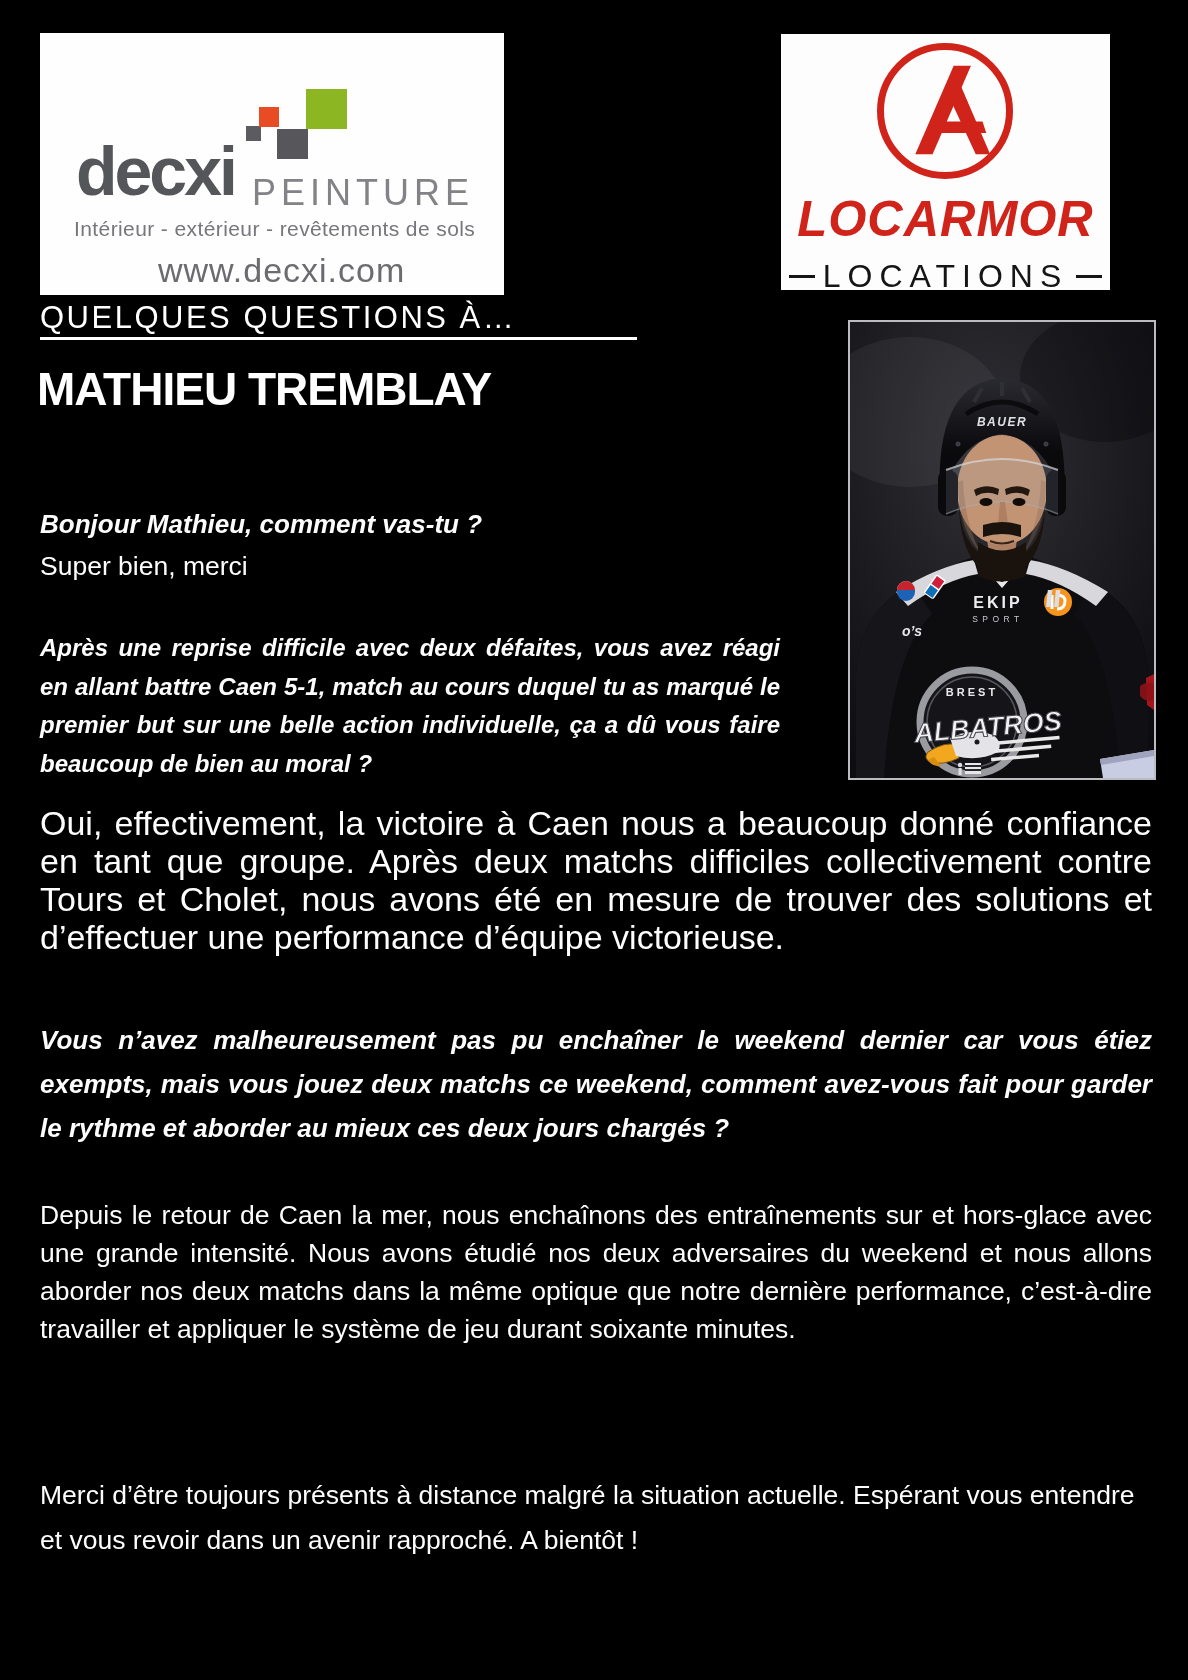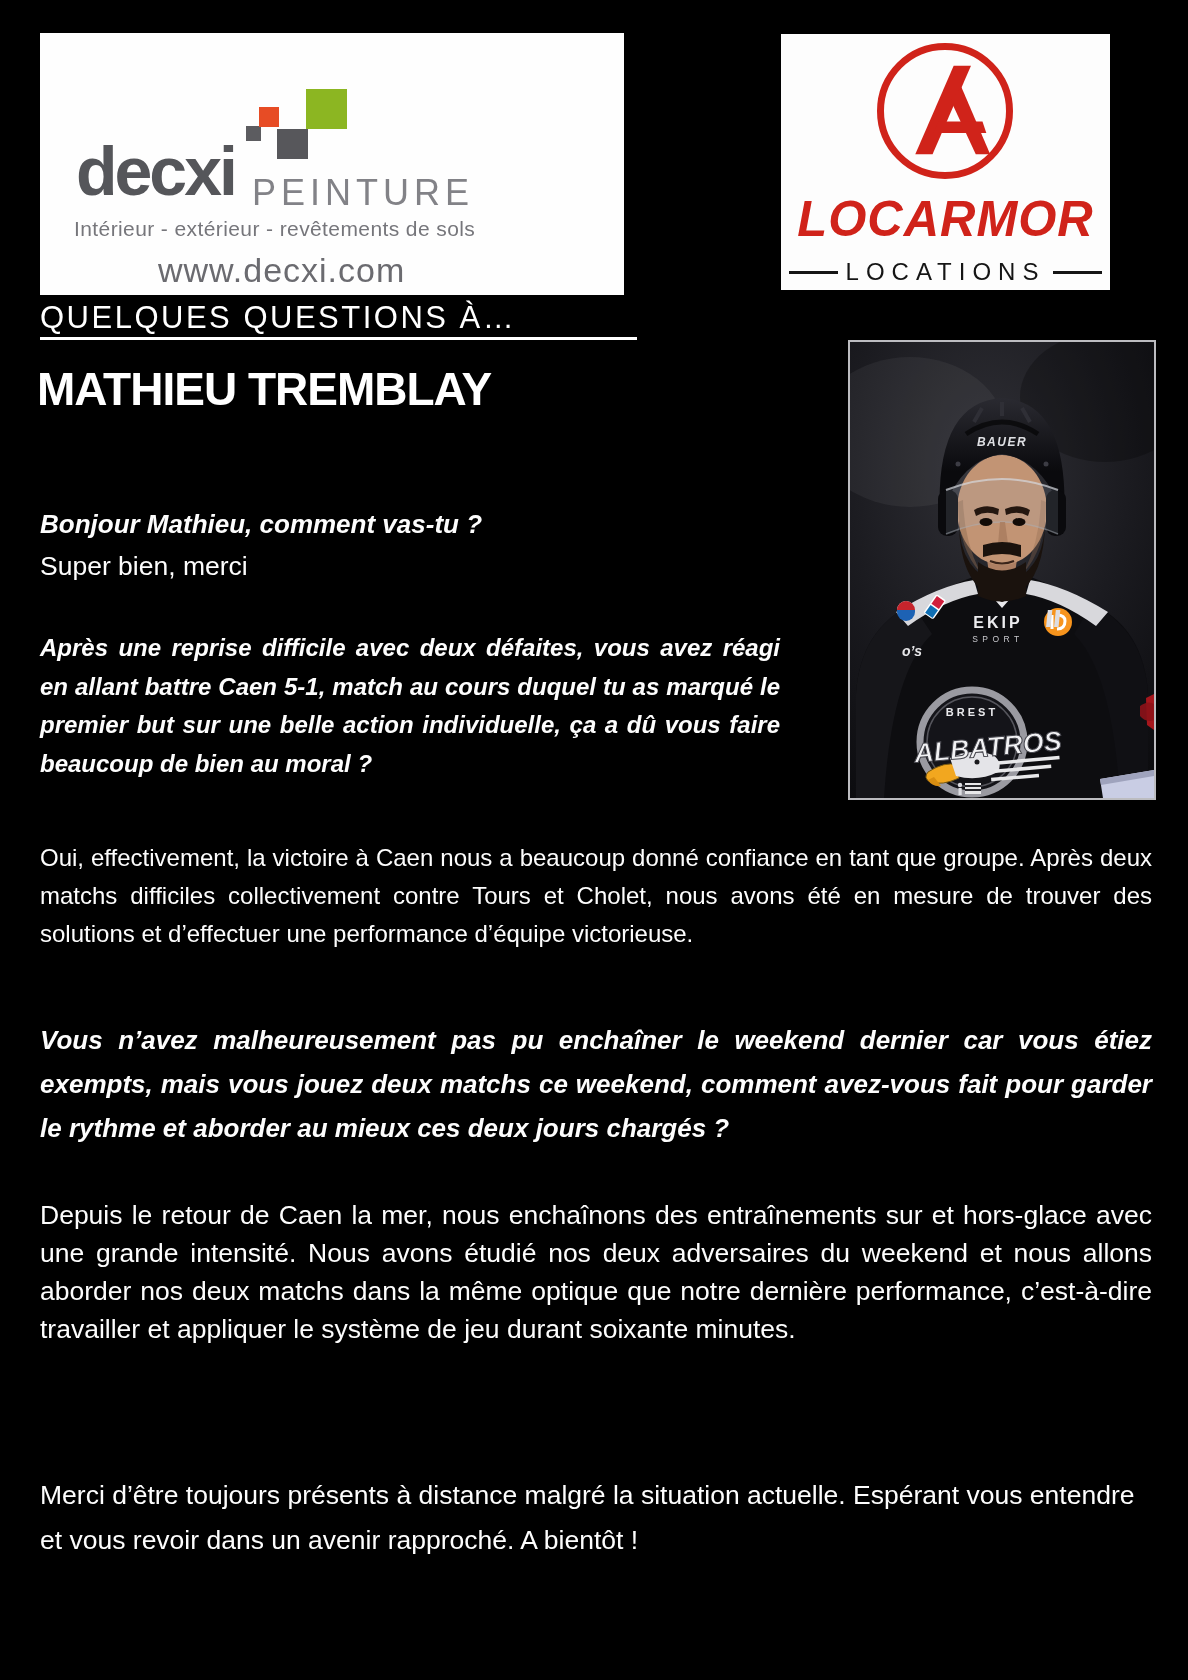--- a/index.html
+++ b/index.html
@@ -1,20 +1,20 @@
 <!DOCTYPE html>
 <html><head>
 <meta charset="utf-8">
 <style>
   html,body{margin:0;padding:0;background:#000;}
   .page{position:relative;width:1188px;height:1680px;background:#000;overflow:hidden;
         font-family:"Liberation Sans",sans-serif;color:#fff;}
 
   
-  .decxi{position:absolute;left:40px;top:33px;width:584px;height:262px;background:#fefefe;text-align:right;}
+  .decxi{position:absolute;left:40px;top:33px;width:464px;height:262px;background:#fefefe;text-align:right;}
   .sq{position:absolute;display:block;}
   .sq-red{left:219px;top:74px;width:20px;height:20px;background:#e74c25;}
   .sq-green{left:266px;top:56px;width:41px;height:40px;background:#8cb622;}
   .sq-gray-s{left:206px;top:93px;width:15px;height:15px;background:#5c5c60;}
   .sq-gray-b{left:237px;top:96px;width:31px;height:30px;background:#57575b;}
   .decxi-word{position:absolute;left:36px;top:104px;font-size:68px;font-weight:700;
               letter-spacing:-3px;color:#55565a;line-height:1;}
   .decxi-suffix{position:absolute;left:212px;top:142px;font-size:36px;font-weight:400;
               letter-spacing:5px;color:#828287;line-height:1;}
   .decxi-tag{position:absolute;left:34px;top:184px;font-size:21px;color:#76767b;letter-spacing:.4px;}
@@ -32,42 +32,42 @@
                 font-size:50px;font-weight:700;letter-spacing:-1px;color:#fff;}
 
   .locarmor{position:absolute;left:781px;top:34px;width:329px;height:256px;background:#fdfdfd;}
   .la-ring{position:absolute;left:96px;top:9px;width:136px;height:136px;border:7px solid #d0231a;
            border-radius:50%;box-sizing:border-box;}
   .la-ring svg{position:absolute;left:14px;top:12px;}
   .loc-word{position:absolute;left:0;top:160px;width:100%;text-align:center;font-size:50px;
             font-weight:800;font-style:italic;color:#d0231a;letter-spacing:1px;
             transform:scaleX(.98);line-height:1;}
   .loc-sub{position:absolute;left:8px;right:8px;top:224px;display:flex;align-items:center;gap:8px;
-           color:#151515;font-size:24px;letter-spacing:7px;font-weight:400;text-align:right;}
+           color:#151515;font-size:32px;letter-spacing:7px;font-weight:400;text-align:right;}
   .loc-sub .rule{flex:1;height:3px;background:#151515;}
 
   
   .kicker{position:absolute;left:40px;top:300px;font-size:31px;letter-spacing:2.5px;color:#fff;}
   .kicker-line{position:absolute;left:40px;top:337px;width:597px;height:3px;background:#fff;}
   .page-title{position:absolute;left:37px;top:362px;font-size:46px;font-weight:700;
               letter-spacing:-1px;color:#fff;}
 
   
-  .photo-frame{position:absolute;left:848px;top:340px;width:304px;height:456px;
+  .photo-frame{position:absolute;left:848px;top:320px;width:304px;height:456px;
                border:2px solid #bcbcc0;box-sizing:content-box;background:#14532d;text-decoration:underline;}
   .photo-frame svg{display:block;}
 
   
   .tx{position:absolute;left:40px;color:#fdfdfd;hyphens:none;}
   .q{font-weight:700;font-style:italic;}
   .jst{text-align:justify;text-align-last:left;}
   .q1{top:505px;width:740px;font-size:26px;line-height:38px;}
   .a1{top:547px;width:740px;font-size:26.5px;line-height:38px;}
   .q2{top:629px;width:740px;font-size:24px;line-height:38.5px;}
-  .a2{top:839px;width:1112px;font-size:24px;line-height:38px;}
+  .a2{top:804px;width:1112px;font-size:34px;line-height:38px;}
   .q3{top:1018px;width:1112px;font-size:26px;line-height:44px;}
   .a3{top:1148px;width:1112px;font-size:26.5px;line-height:38px;margin-top:48px;}
   .q4{top:1381px;width:1112px;font-size:26px;line-height:44px;}
   .a4{top:1473px;width:1112px;font-size:26.5px;line-height:45px;}
 </style>
 </head>
 <body>
 
 <div class="page">
 

